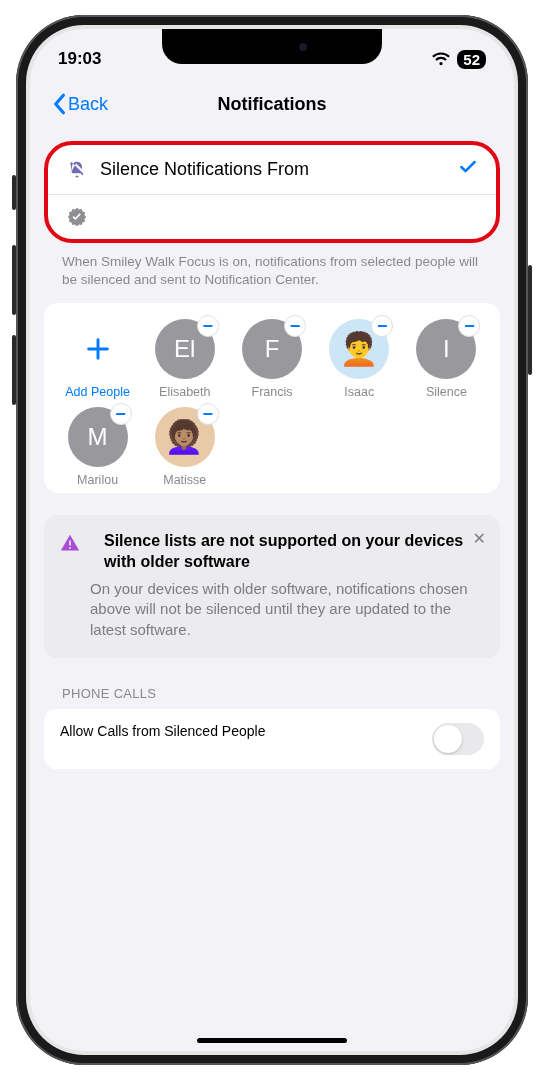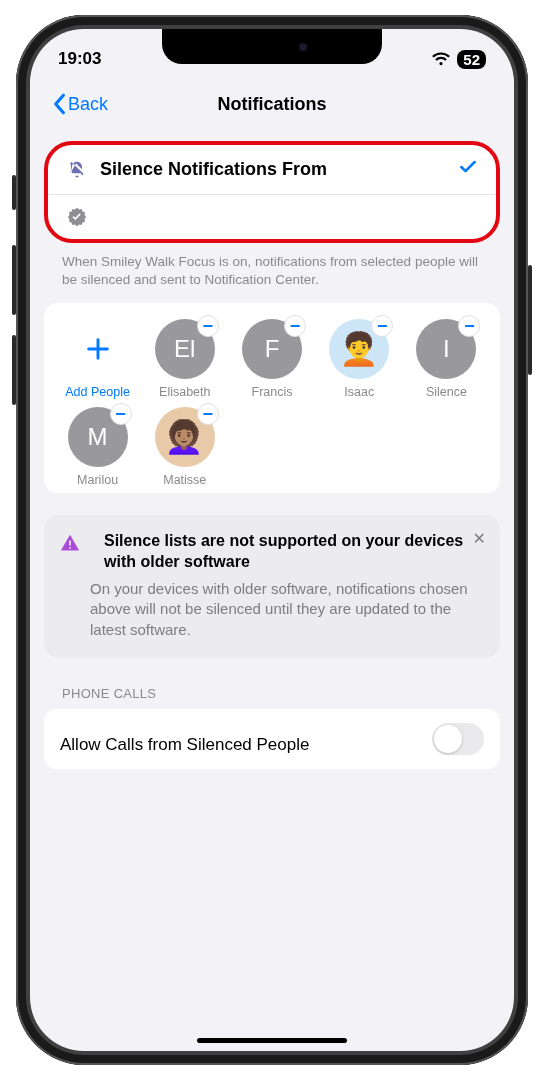--- a/index.html
+++ b/index.html
@@ -8,21 +8,21 @@
     background: #fff;
     width: 544px;
     height: 1080px;
     display: flex;
     align-items: center;
     justify-content: center;
   }
   .device {
     width: 512px;
     height: 1050px;
-    background: #404040;
+    background: #e5e5e5;
     border-radius: 68px;
     padding: 14px;
     position: relative;
     box-shadow: inset 0 0 0 2px #555, inset 0 0 0 10px #1a1a1a;
   }
   .screen {
     width: 100%;
     height: 100%;
     background: #f2f2f7;
     border-radius: 54px;
@@ -163,22 +163,22 @@
   .notice-close {
     position:absolute; top:14px; right:14px; color:#7c7c82; font-size:16px;
   }
 
   .section-header {
     font-size:13px; color:#8a8a8e; text-transform:uppercase;
     padding:28px 18px 8px; letter-spacing:0.3px;
   }
   .setting-row {
     background:#fff; border-radius:12px;
-    display:flex; align-items:flex-end; justify-content:space-between;
-    padding:14px 16px; font-size:17px;
+    display:flex; align-items:flex-start; justify-content:space-between;
+    padding:14px 16px; font-size:14px;
   }
   .switch {
     width:52px; height:32px; background:#e9e9eb; border-radius:16px;
     position:relative;
   }
   .switch::after {
     content:""; position:absolute; width:28px; height:28px;
     background:#fff; border-radius:50%; top:2px; left:2px;
     box-shadow:0 1px 3px rgba(0,0,0,0.2);
   }
@@ -223,21 +223,21 @@
     </div>
 
     <div class="content">
       <div class="highlight-group">
         <div class="option-row">
           <span class="opt-icon">
             <svg width="20" height="20" viewBox="0 0 24 24">
                 <path fill="#6f6fb0" d="M12 2a6 6 0 00-6 6v4l-2 3v1h2.3L4 3.7 5.4 2.3 20 16.9l-1.4 1.4L16.3 16H4zM18 12V8a6 6 0 00-8.5-5.4L18 11.1zM10 19a2 2 0 104 0z"></path>
               </svg>
           </span>
-          <span class="opt-label" style="font-weight:700">Silence Notifications From</span>
+          <span class="opt-label" style="font-weight:400">Silence Notifications From</span>
           <span class="opt-check">
             <svg width="20" height="20" viewBox="0 0 24 24">
                 <path fill="none" stroke="#007aff" stroke-width="3" stroke-linecap="round" stroke-linejoin="round" d="M4 12l5 5L20 6"></path>
               </svg>
           </span>
         </div>
         <div class="option-row">
           <span class="opt-icon">
             <svg width="20" height="20" viewBox="0 0 24 24">
                 <path fill="#8e8e93" d="M12 1l2.5 2 3.1-.6 1 3 3 1-.6 3.1 2 2.5-2 2.5.6 3.1-3 1-1 3-3.1-.6L12 23l-2.5-2-3.1.6-1-3-3-1 .6-3.1L1 12l2-2.5L2.4 6.4l3-1 1-3 3.1.6zM10 15.6l6.6-6.6-1.4-1.4L10 12.8 8 10.8l-1.4 1.4z"></path>

